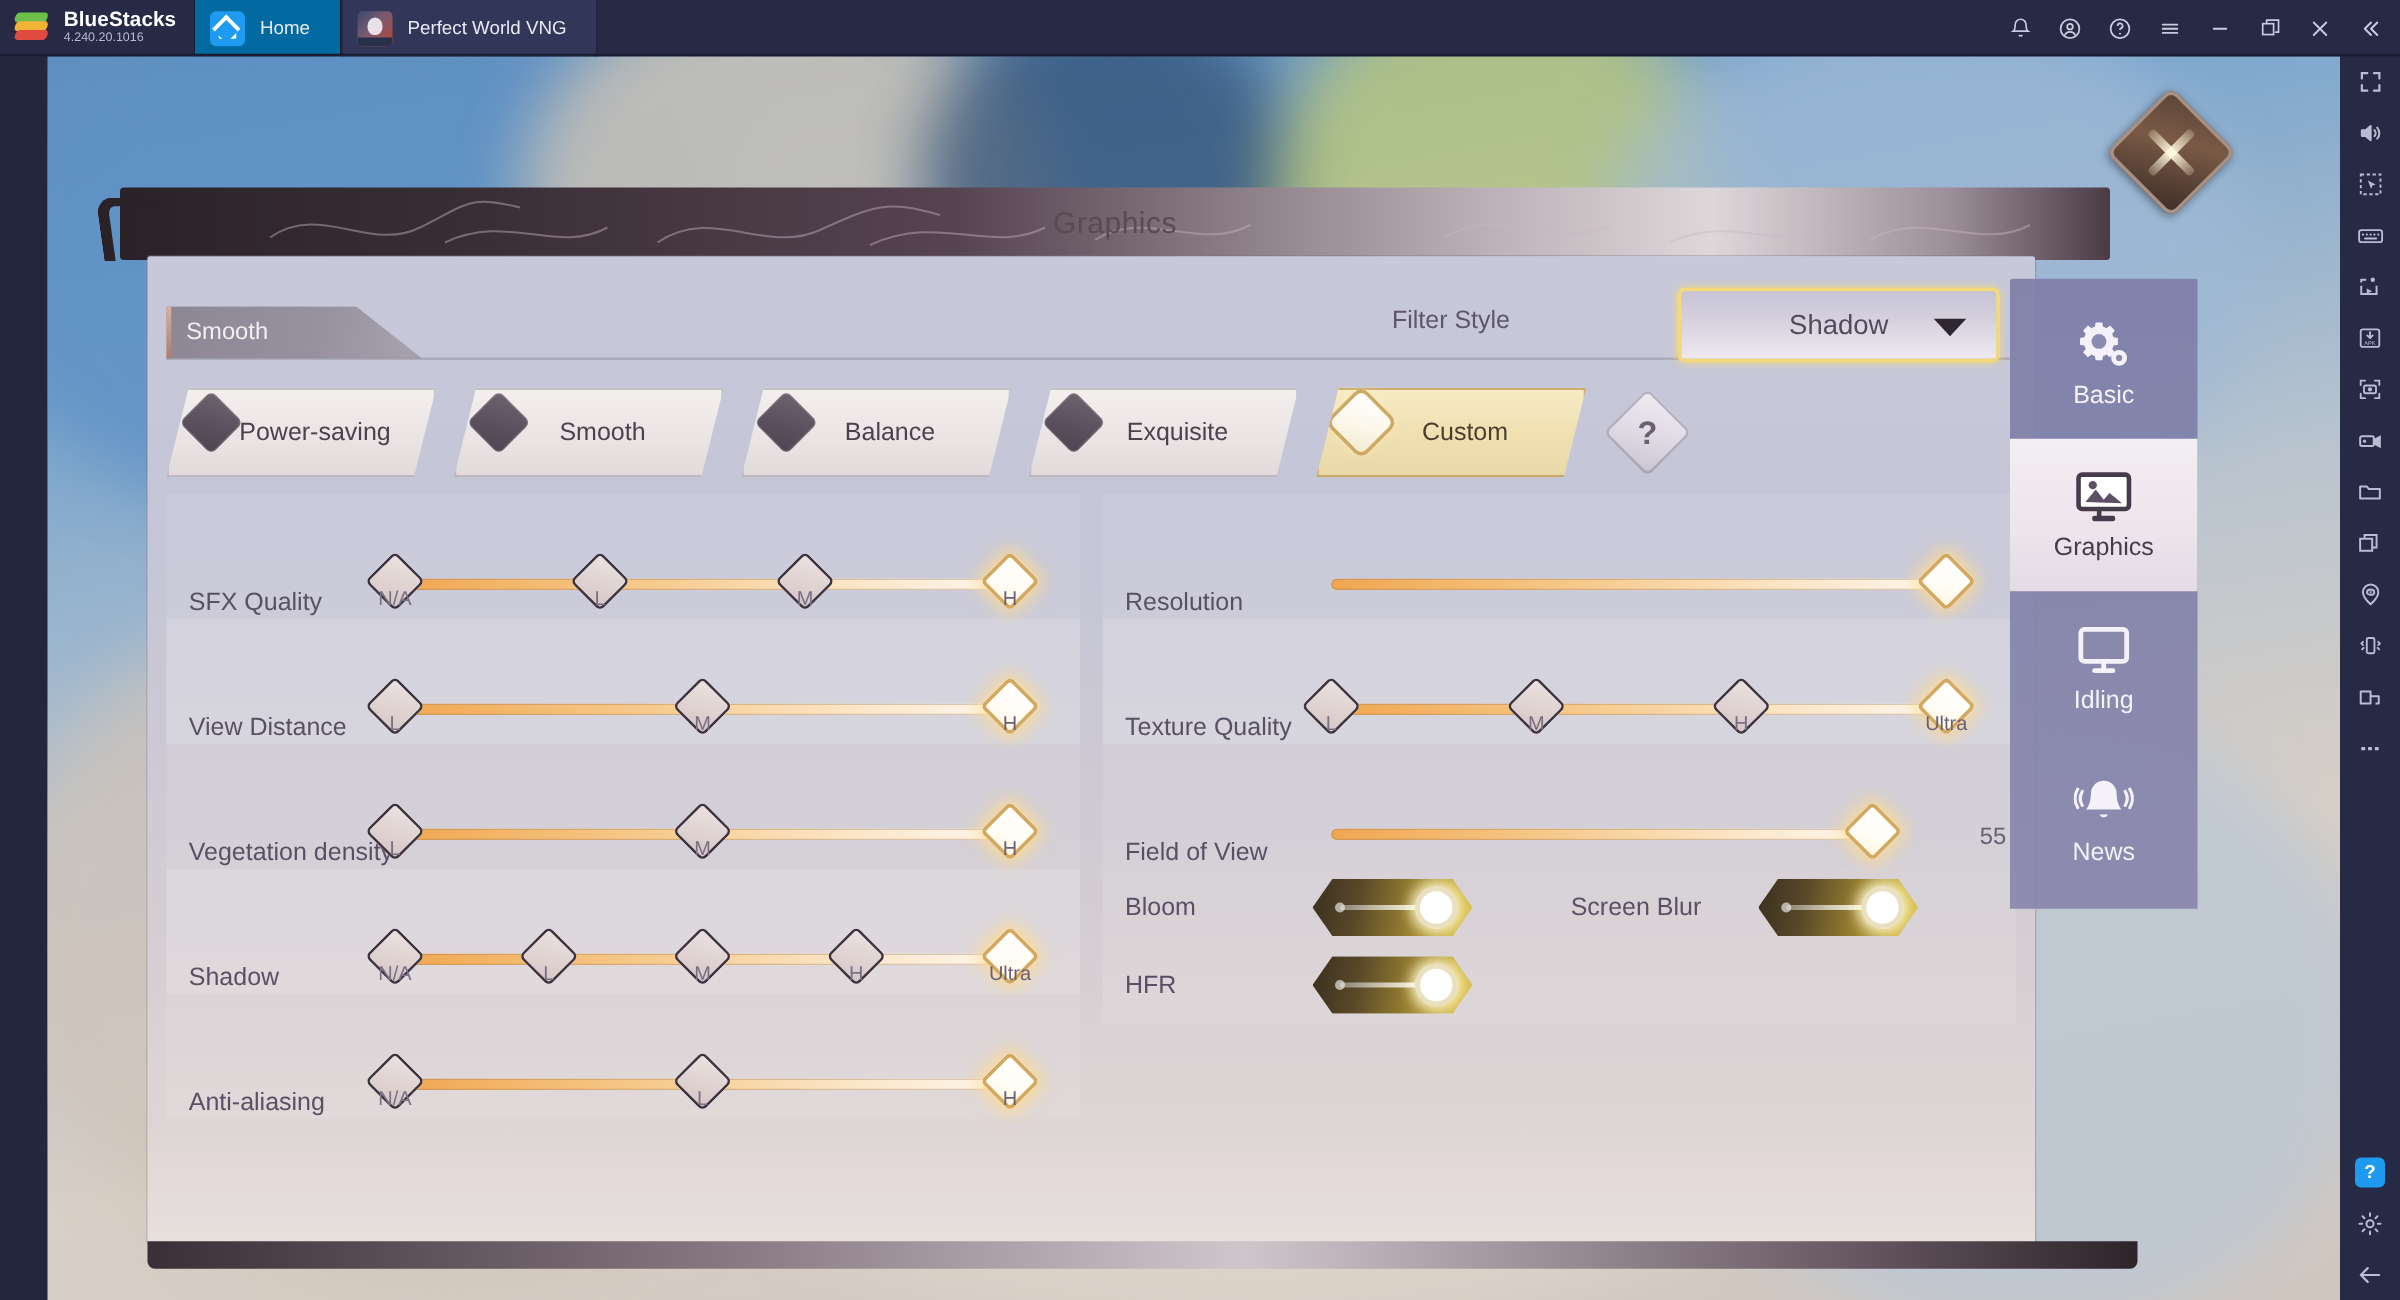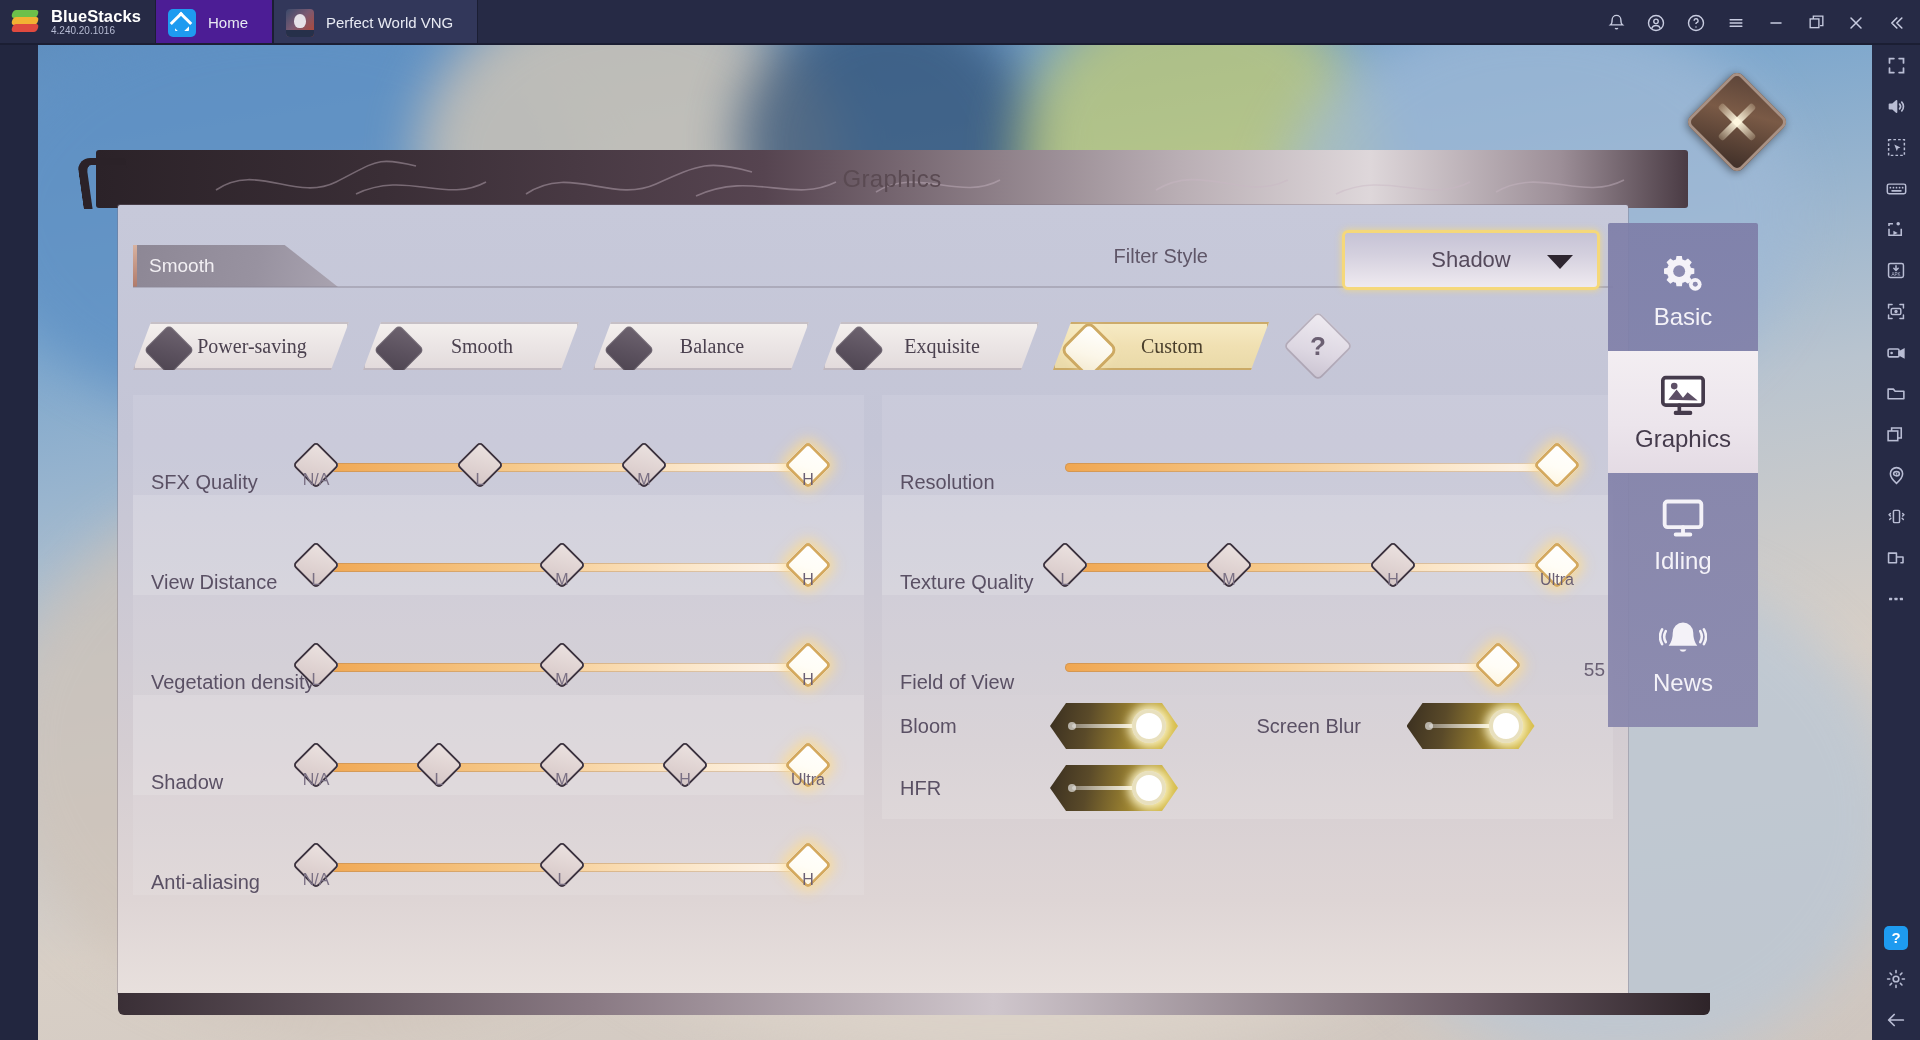--- a/index.html
+++ b/index.html
@@ -18,21 +18,21 @@
   .bs-stack i{position:absolute;left:0;width:26px;height:8px;border-radius:3px/4px;display:block;
     transform:skewX(-18deg);}
   .bs-stack i:nth-child(1){top:0px;background:#6cc04a;}
   .bs-stack i:nth-child(2){top:7px;background:#f2b233;}
   .bs-stack i:nth-child(3){top:14px;background:#e04a3f;}
   .bs-name{font-size:16.5px;font-weight:bold;color:#fff;line-height:1.02;letter-spacing:.1px;}
   .bs-ver{font-size:10px;color:#b7bcd4;line-height:1.25;}
 
   .tab{height:45px;display:flex;align-items:center;gap:12px;padding:0 24px 0 12px;
     border-left:1px solid #1b1e33;border-right:1px solid #1b1e33;}
-  .tab.home{background:#4c1d95;}
+  .tab.home{background:#0369a1;}
   .tab.active{background:#32375a;}
   .tab-label{font-size:15px;color:#e8eaf3;}
   .home-ico{width:28px;height:28px;border-radius:5px;background:#1e9bf0;position:relative;}
   .home-ico:before{content:"";position:absolute;left:7px;top:12px;width:14px;height:10px;background:#fff;border-radius:1px;}
   .home-ico:after{content:"";position:absolute;left:5px;top:6px;width:13px;height:13px;background:#1e9bf0;
     border-top:3px solid #fff;border-left:3px solid #fff;transform:rotate(45deg);}
   .game-ico{width:28px;height:28px;border-radius:4px;position:relative;overflow:hidden;
     background:linear-gradient(135deg,#3b4a6b 0%,#7b5a72 45%,#b9452f 100%);}
   .game-ico:before{content:"";position:absolute;left:8px;top:5px;width:12px;height:14px;border-radius:50% 50% 45% 45%;
     background:#e6e2e8;}
@@ -87,24 +87,24 @@
   #fs-label{position:absolute;right:420px;top:40px;font-size:20px;color:#5f5668;}
   #fs-drop{position:absolute;right:28px;top:25px;width:258px;height:60px;border-radius:6px;
     border:3px solid #f5d87a;background:linear-gradient(180deg,#c6c3d6 0%,#d4d0de 40%,#efeaf0 100%);
     box-shadow:0 0 7px rgba(245,216,122,.85);display:flex;align-items:center;justify-content:center;}
   #fs-drop .v{font-size:22px;color:#554a5c;}
   #fs-drop .car{position:absolute;right:24px;top:22px;width:0;height:0;
     border-left:13px solid transparent;border-right:13px solid transparent;border-top:14px solid #2e2630;}
 
   
   #presets{position:absolute;left:15px;top:105px;width:1480px;height:72px;display:flex;align-items:center;gap:14px;}
-  .preset{position:relative;width:216px;height:48px;display:flex;align-items:center;
+  .preset{position:relative;width:216px;height:72px;display:flex;align-items:center;
     clip-path:polygon(18px 0,100% 0,calc(100% - 18px) 100%,0 100%);
     background:linear-gradient(180deg,#f4f0ee 0%,#eae4e4 55%,#e2dadb 100%);
-    box-shadow:inset 0 0 0 2px rgba(168,160,172,.6);font-family:Liberation Serif, serif;}
+    box-shadow:inset 0 0 0 2px rgba(168,160,172,.6);}
   .preset .dia{position:absolute;left:18px;top:10px;width:36px;height:36px;
     background:linear-gradient(150deg,#6e6470 0%,#5b515e 55%,#4d4450 100%);
     transform:rotate(45deg);border-radius:5px;box-shadow:inset 0 0 0 1px rgba(255,255,255,.15);}
   .preset .lb{position:absolute;left:0;top:0;width:100%;height:100%;display:flex;align-items:center;
     justify-content:center;padding-left:22px;font-size:20px;color:#4b414f;}
   .preset.sel{background:linear-gradient(180deg,#f7ecc6 0%,#f0e0b2 50%,#e9d9a8 100%);
     box-shadow:inset 0 0 0 2px rgba(196,160,90,.85),0 0 10px rgba(240,215,140,.7);}
   .preset.sel .dia{background:linear-gradient(150deg,#ffffff 0%,#fbf6e8 60%,#f3e9cf 100%);
     box-shadow:0 0 0 3px #cda963,0 0 12px rgba(255,240,190,.9);}
   .preset.sel .lb{color:#4a3f2c;}
@@ -151,21 +151,21 @@
   .tog .rod{position:absolute;left:22px;top:21px;width:70px;height:4px;border-radius:2px;
     background:linear-gradient(90deg,rgba(255,255,255,.35),rgba(255,255,255,.95));}
   .tog .dot{position:absolute;left:18px;top:19px;width:8px;height:8px;border-radius:50%;background:rgba(255,255,255,.6);}
 
   
   #gnav{position:absolute;right:-22px;top:118px;width:150px;
     background:linear-gradient(180deg,rgba(126,126,168,.92),rgba(136,134,172,.92));
     border-radius:2px 2px 0 0;padding:6px 0 10px;}
   .gtab{position:relative;height:122px;display:flex;flex-direction:column;align-items:center;
     justify-content:center;gap:5px;}
-  .gtab .tl{font-size:24px;color:#f4f2f8;}
+  .gtab .tl{font-size:20px;color:#f4f2f8;}
   .gtab.sel{background:linear-gradient(180deg,#f3eef2 0%,#ece5ec 60%,#e4dbe4 100%);}
   .gtab.sel .tl{color:#453b4c;}
   .gicon{width:52px;height:48px;display:flex;align-items:center;justify-content:center;}
 
   #closeb{position:absolute;right:-38px;top:-20px;width:74px;height:74px;
     background:linear-gradient(150deg,#5a4338 0%,#7a5a46 40%,#3b2c26 100%);
     transform:rotate(45deg);border-radius:8px;box-shadow:inset 0 0 0 3px #a89184,0 2px 8px rgba(0,0,0,.45);}
   #closeb .x1,#closeb .x2{position:absolute;left:50%;top:50%;width:48px;height:7px;border-radius:3px;
     background:linear-gradient(90deg,rgba(255,240,200,.2),#fff8e0,rgba(255,240,200,.2));}
   #closeb .x1{transform:translate(-50%,-50%);}

